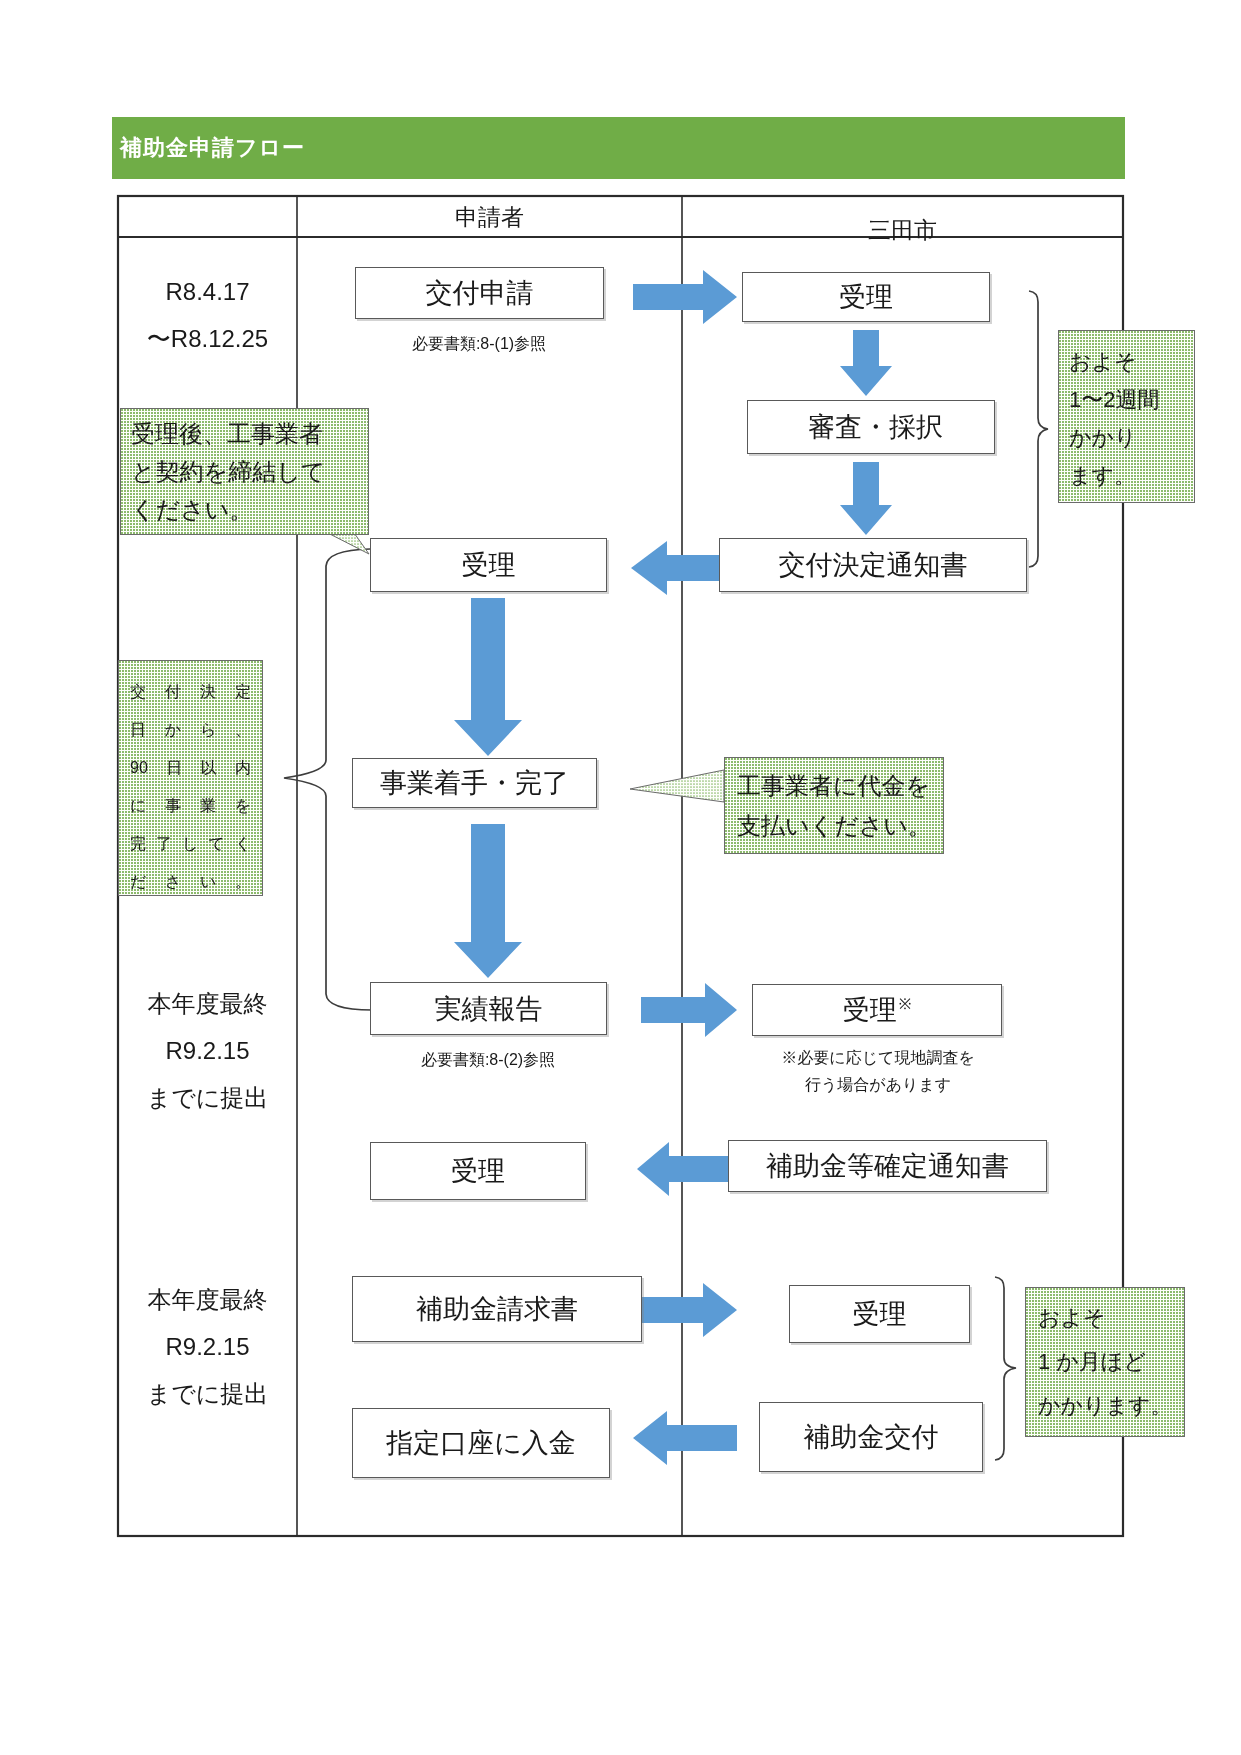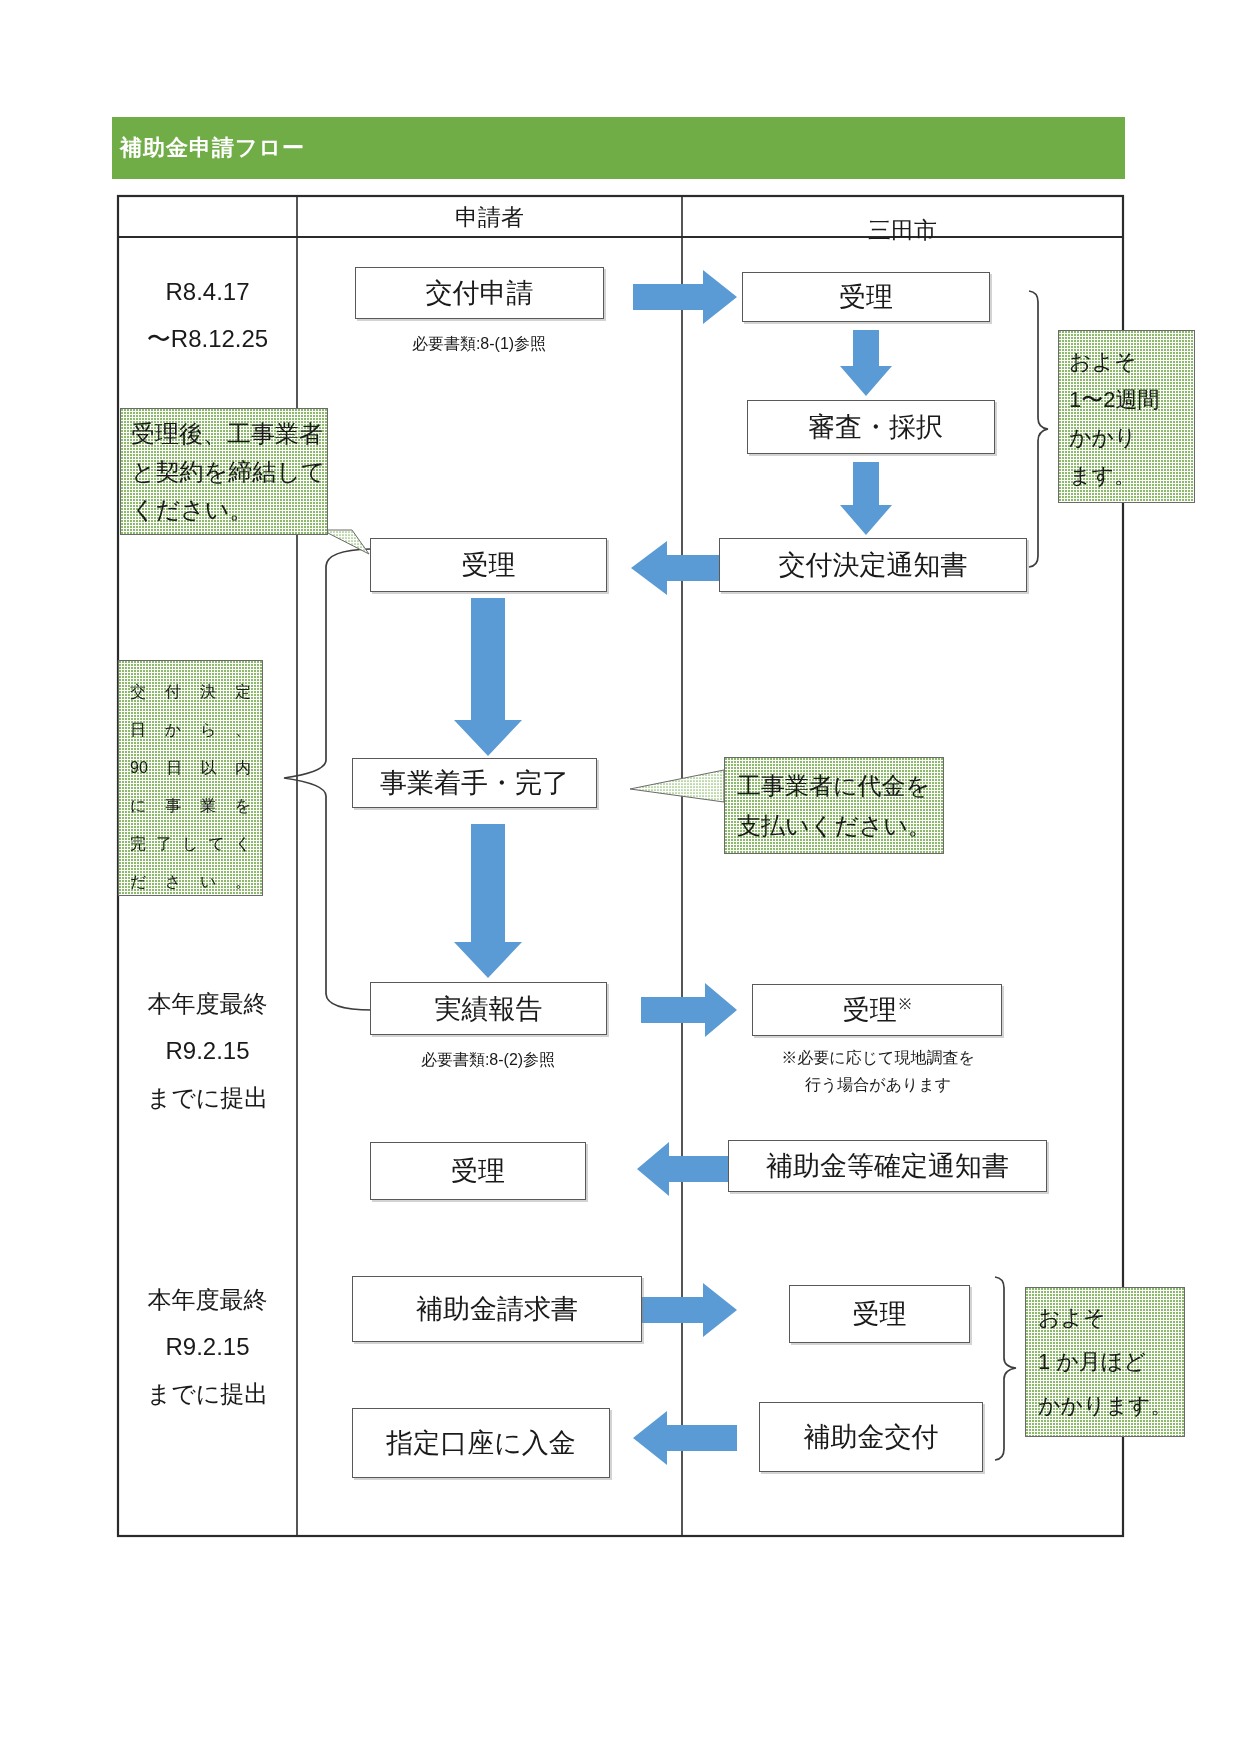--- a/index.html
+++ b/index.html
@@ -107,21 +107,21 @@
   <div class="fbox" style="left:352px;top:1408px;width:258px;height:70px;">指定口座に入金</div>
   <div class="fbox" style="left:759px;top:1402px;width:224px;height:70px;">補助金交付</div>
 
   <div class="note" style="left:329px;top:330px;width:300px;">必要書類:8-(1)参照</div>
   <div class="note" style="left:338px;top:1046px;width:300px;">必要書類:8-(2)参照</div>
   <div class="note" style="left:723px;top:1044px;width:310px;">
     <div>※必要に応じて現地調査を</div>
     <div>行う場合があります</div>
   </div>
 
-  <div class="callout" style="left:120px;top:408px;width:208px;height:127px;padding:6px 10px;font-size:24px;line-height:38px;">
+  <div class="callout" style="left:120px;top:408px;width:249px;height:127px;padding:6px 10px;font-size:24px;line-height:38px;">
     <div class="cl">受理後、工事業者</div>
     <div class="cl">と契約を締結して</div>
     <div class="cl">ください。</div>
   </div>
 
   <div class="callout just" style="left:118px;top:660px;width:145px;height:236px;padding:12px 11px;font-size:16px;line-height:38px;">
     <div class="cl">交付決定</div>
     <div class="cl">日から、</div>
     <div class="cl">90日以内</div>
     <div class="cl">に事業を</div>

